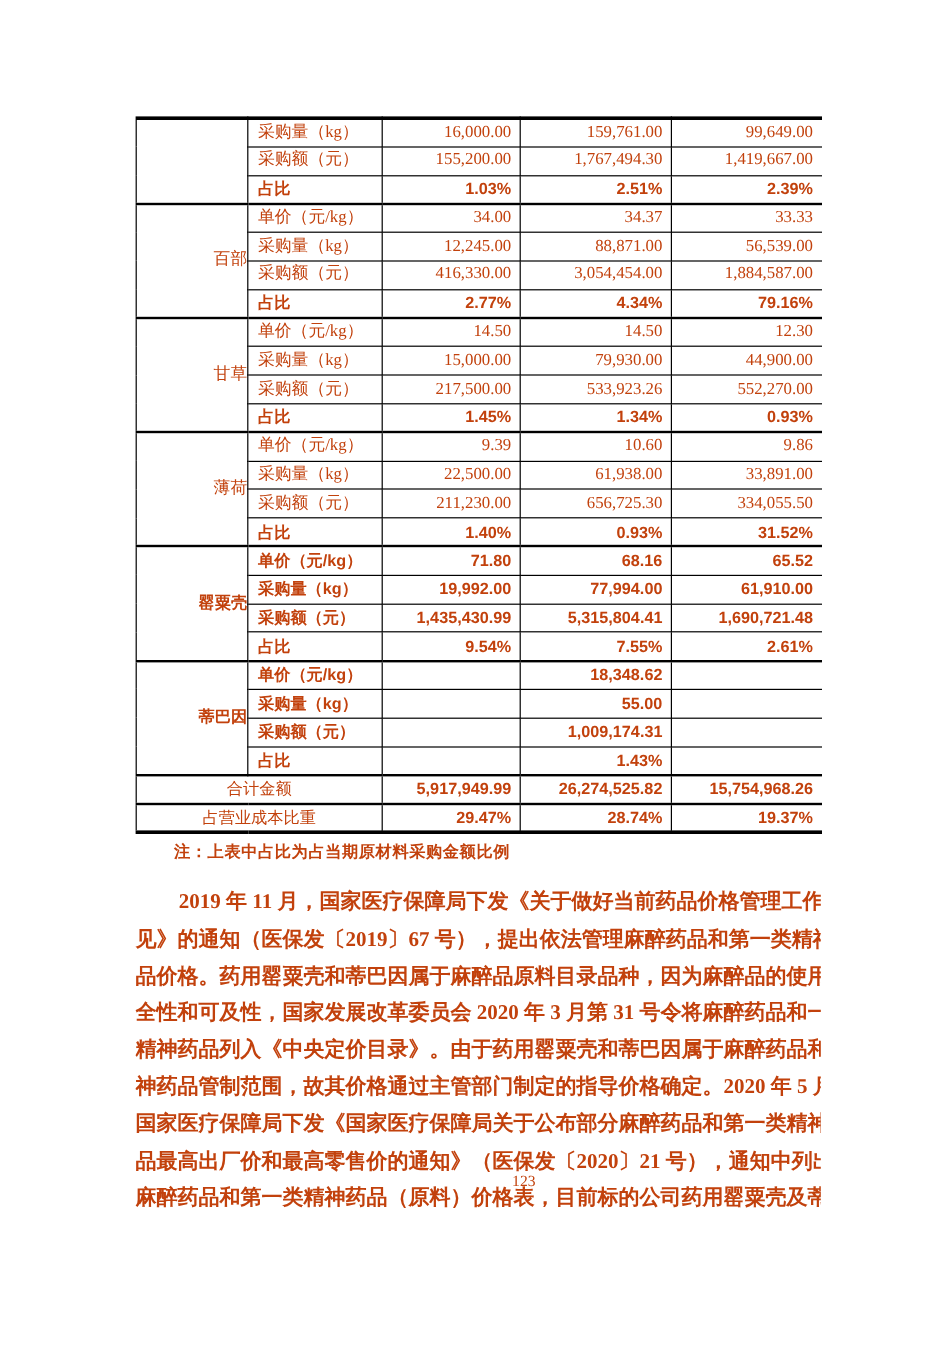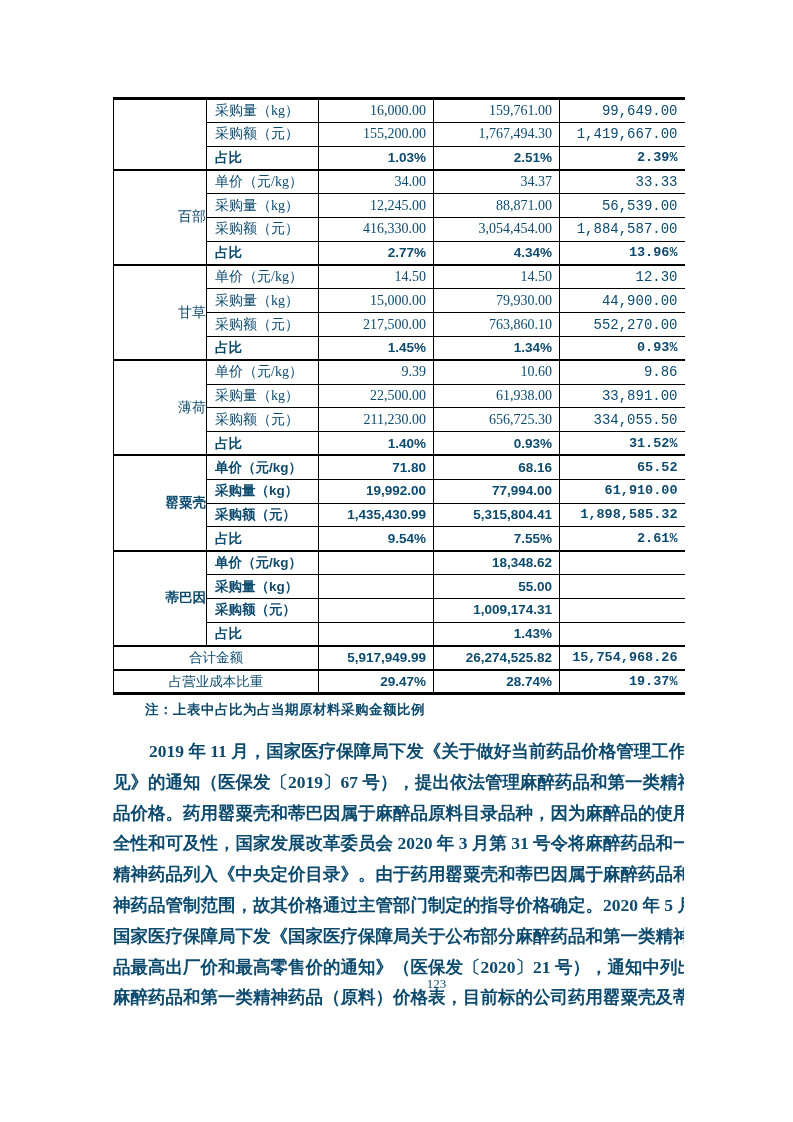--- a/index.html
+++ b/index.html
@@ -4,21 +4,21 @@
 <style>
   * { margin: 0; padding: 0; box-sizing: border-box; }
   html, body { background: #ffffff; }
   .page {
     position: relative;
     width: 793px;
     height: 1122px;
     background: #ffffff;
     overflow: hidden;
     font-family: "Liberation Serif", "DejaVu Serif", serif;
-    color: #0c4a6e;
+    color: #c2410c;
     border-radius: 17px;
   }
 
   
   .table-wrap {
     position: absolute;
     left: 113px;
     top: 97px;
     width: 571px;
   }
@@ -32,21 +32,21 @@
   }
   table.proc td {
     border: 1px solid #000;
     height: 23.8px;
     font-size: 14px;
     line-height: 1;
     vertical-align: middle;
     overflow: hidden;
     white-space: nowrap;
   }
-  table.proc td:last-child { border-right: none; font-family: Liberation Mono, monospace; }
+  table.proc td:last-child { border-right: none; }
   table.proc tr.group-start td { border-top: 2px solid #000; }
   td.material-cell { text-align: right; padding-left: 12px; }
   td.label-cell    { text-align: left; padding-left: 8px; }
   td.num-cell      { text-align: right; padding-right: 7px; }
   td.total-label   { text-align: center; font-weight: normal; }
   .boldcell {
     font-weight: bold;
     font-family: "Liberation Sans", "DejaVu Sans", sans-serif;
     font-size: 13.5px !important;
   }
@@ -143,39 +143,39 @@
           <tr>
             <td class="label-cell">采购额（元）</td>
             <td class="num-cell">416,330.00</td>
             <td class="num-cell">3,054,454.00</td>
             <td class="num-cell">1,884,587.00</td>
           </tr>
           <tr>
             <td class="label-cell boldcell">占比</td>
             <td class="num-cell boldcell">2.77%</td>
             <td class="num-cell boldcell">4.34%</td>
-            <td class="num-cell boldcell">13.96%</td>
+            <td class="num-cell boldcell">79.16%</td>
           </tr>
           <tr class="group-start">
             <td class="material-cell" rowspan="4">甘草</td>
             <td class="label-cell">单价（元/kg）</td>
             <td class="num-cell">14.50</td>
             <td class="num-cell">14.50</td>
             <td class="num-cell">12.30</td>
           </tr>
           <tr>
             <td class="label-cell">采购量（kg）</td>
             <td class="num-cell">15,000.00</td>
             <td class="num-cell">79,930.00</td>
             <td class="num-cell">44,900.00</td>
           </tr>
           <tr>
             <td class="label-cell">采购额（元）</td>
             <td class="num-cell">217,500.00</td>
-            <td class="num-cell">763,860.10</td>
+            <td class="num-cell">533,923.26</td>
             <td class="num-cell">552,270.00</td>
           </tr>
           <tr>
             <td class="label-cell boldcell">占比</td>
             <td class="num-cell boldcell">1.45%</td>
             <td class="num-cell boldcell">1.34%</td>
             <td class="num-cell boldcell">0.93%</td>
           </tr>
           <tr class="group-start">
             <td class="material-cell" rowspan="4">薄荷</td>
@@ -212,21 +212,21 @@
           <tr>
             <td class="label-cell boldcell">采购量（kg）</td>
             <td class="num-cell boldcell">19,992.00</td>
             <td class="num-cell boldcell">77,994.00</td>
             <td class="num-cell boldcell">61,910.00</td>
           </tr>
           <tr>
             <td class="label-cell boldcell">采购额（元）</td>
             <td class="num-cell boldcell">1,435,430.99</td>
             <td class="num-cell boldcell">5,315,804.41</td>
-            <td class="num-cell boldcell">1,898,585.32</td>
+            <td class="num-cell boldcell">1,690,721.48</td>
           </tr>
           <tr>
             <td class="label-cell boldcell">占比</td>
             <td class="num-cell boldcell">9.54%</td>
             <td class="num-cell boldcell">7.55%</td>
             <td class="num-cell boldcell">2.61%</td>
           </tr>
           <tr class="group-start">
             <td class="material-cell boldcell" rowspan="4">蒂巴因</td>
             <td class="label-cell boldcell">单价（元/kg）</td>

